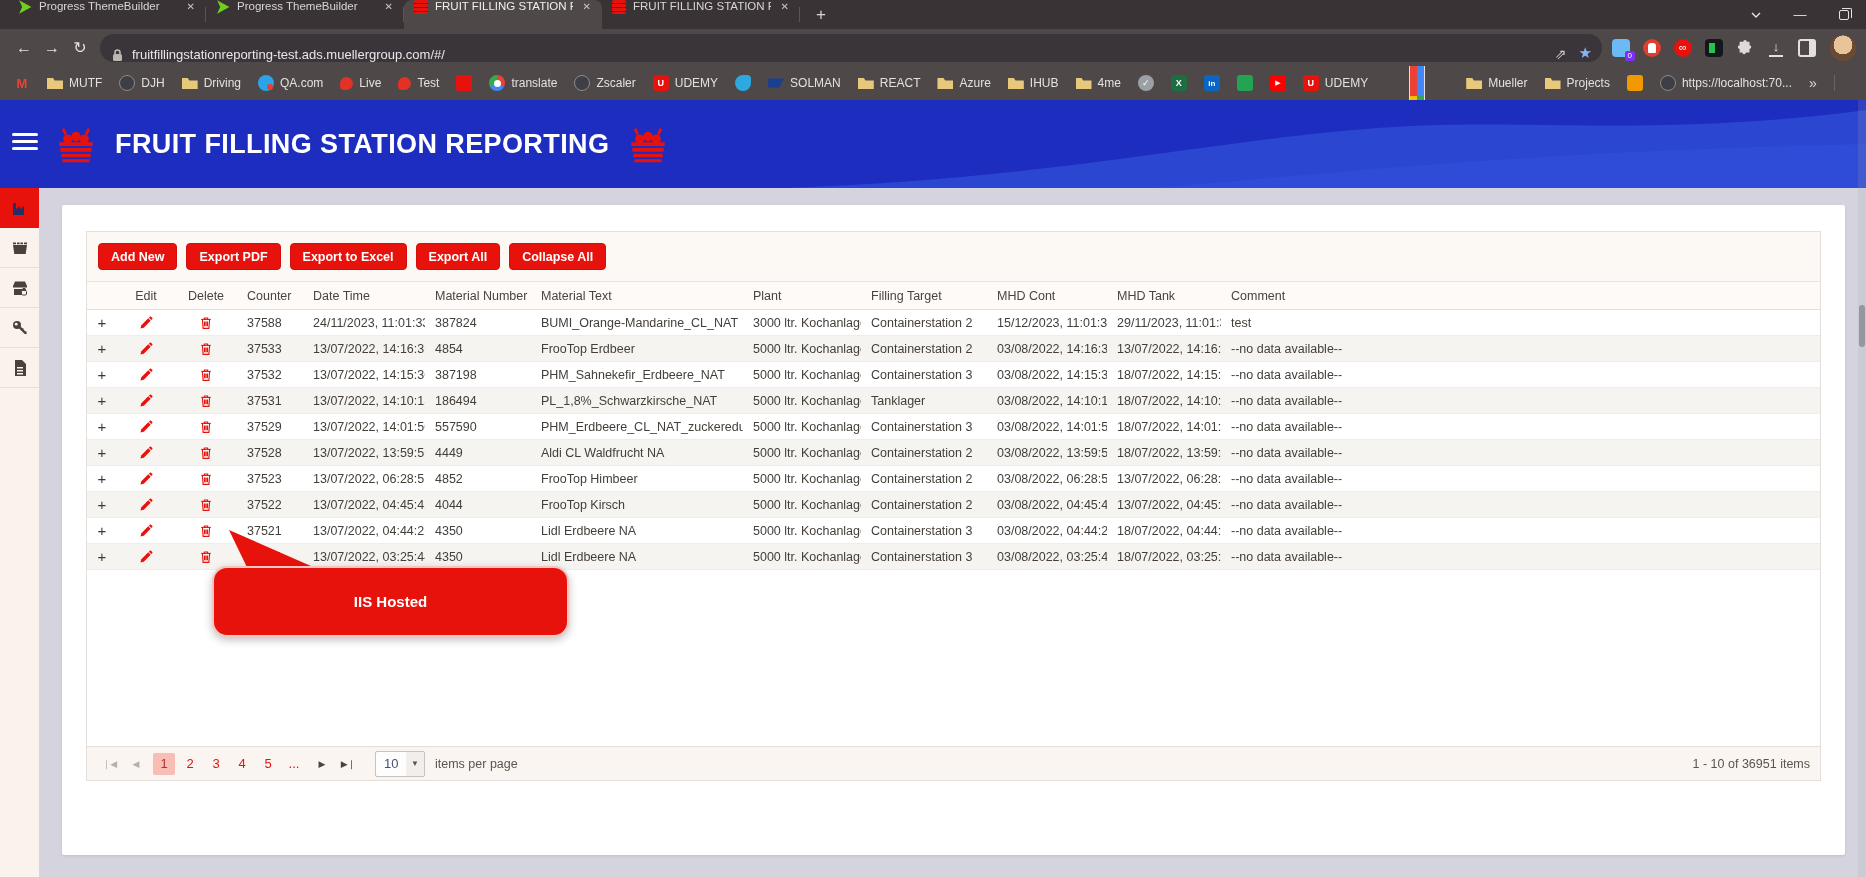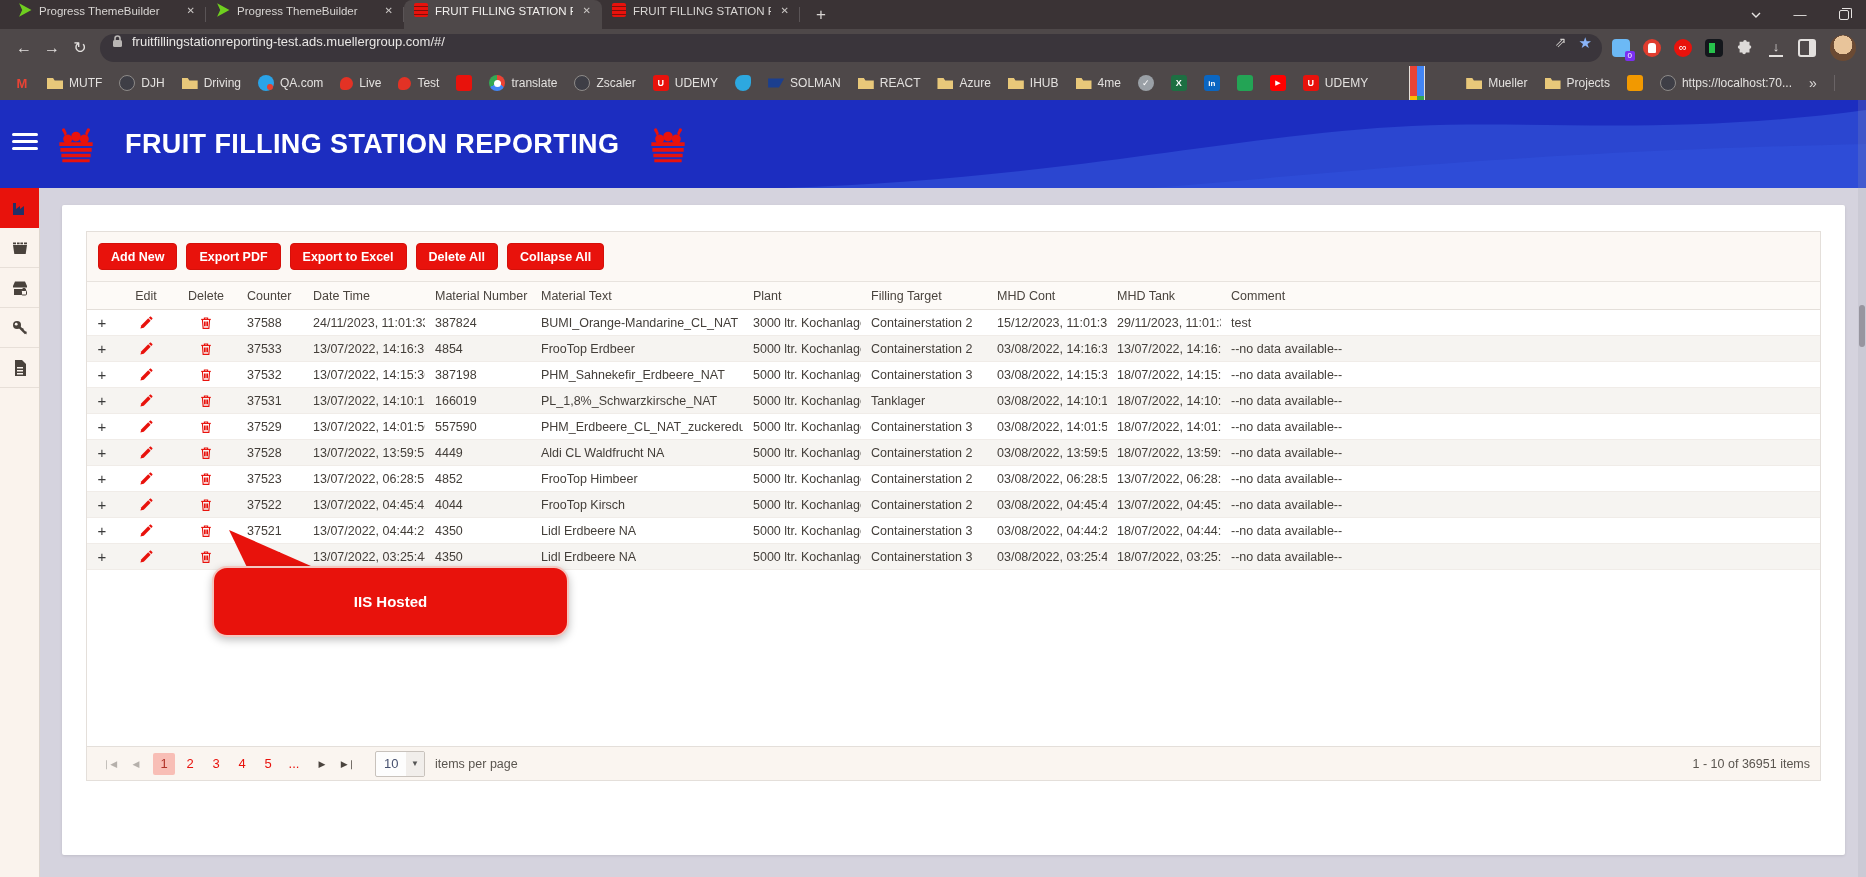--- a/index.html
+++ b/index.html
@@ -2,39 +2,39 @@
 <html><head>
 <meta charset="utf-8">
 <style>
   * { box-sizing: border-box; margin: 0; padding: 0; }
   html,body { background:#2a2628; font-family:"Liberation Sans", sans-serif; }
   .stage { position:relative; width:1866px; height:877px; overflow:hidden; background:#d5d3de; }
 
   
   .tabstrip { position:absolute; left:0; top:0; width:100%; height:29px; background:#3a3335; display:flex; align-items:flex-end; }
   .tabs { display:flex; align-items:flex-end; padding-left:8px; height:29px; }
-  .tab { width:198px; height:29px; display:flex; align-items:flex-end; gap:7px; padding:0 8px 12px 10px; color:#d8d5d3; font-size:11.5px; position:relative; cursor:default; }
+  .tab { width:198px; height:29px; display:flex; align-items:flex-start; gap:7px; padding:0 8px 12px 10px; color:#d8d5d3; font-size:11.5px; position:relative; cursor:default; }
   .tab:not(.active)::after { content:""; position:absolute; right:0; top:7px; height:15px; width:1px; background:#5a5456; }
   .tab.active { background:#4e4849; border-radius:8px 8px 0 0; color:#f2f0ee; }
   .tab.active::after { display:none; }
   .tab-title { flex:1; white-space:nowrap; overflow:hidden; }
   .tab-close { font-size:10px; color:#c9c6c4; padding:1px 3px; border-radius:50%; }
   .fav { width:14px; height:14px; flex:none; }
   .fav.progress { background:#6fcf1f; clip-path:polygon(8% 2%, 96% 50%, 8% 98%, 30% 50%); }
   .fav.fruit { background:repeating-linear-gradient(#e8120c 0 3px, #7d0f0b 3px 4px); border-radius:2px; }
   .newtab { color:#d8d5d3; font-size:17px; margin-left:8px; padding:0 8px 4px; }
   .wincontrols { position:absolute; right:0; top:0; height:29px; display:flex; align-items:center; }
   .winbtn { width:44px; height:29px; color:#e6e3e1; display:flex; align-items:center; justify-content:center; font-size:13px; }
   .winbtn .restore { width:10px; height:10px; border:1px solid #e6e3e1; border-radius:2px; position:relative; }
   .winbtn .restore::before { content:""; position:absolute; left:2px; top:-3px; width:9px; height:9px; border-top:1px solid #e6e3e1; border-right:1px solid #e6e3e1; border-radius:0 2px 0 0; }
   .winbtn svg { width:12px; height:12px; }
 
   .toolbar { position:absolute; left:0; top:29px; width:100%; height:37px; background:#4e4849; display:flex; align-items:center; padding:0 10px; }
   .navbtn { color:#e3e0de; font-size:16px; width:28px; text-align:center; }
-  .omnibox { flex:1; height:28px; margin:0 10px 0 6px; background:#3a353b; border-radius:14px; display:flex; align-items:flex-start; padding:0 10px 0 12px; }
+  .omnibox { flex:1; height:28px; margin:0 10px 0 6px; background:#3a353b; border-radius:14px; display:flex; align-items:flex-end; padding:0 10px 0 12px; }
   .omnibox .lock { width:11px; height:14px; flex:none; margin-right:9px; }
   .url { flex:1; color:#e9e7e5; font-size:13px; white-space:nowrap; overflow:hidden; }
   .boxicon { color:#cfccca; font-size:14px; margin-left:12px; }
   .star { color:#8ab4f8; font-size:15px; }
   .exts { display:flex; align-items:center; gap:13px; margin-right:4px; }
   .ext { width:18px; height:18px; position:relative; display:inline-block; }
   .ext .badge { position:absolute; right:-5px; bottom:-4px; background:#7b2ff2; color:#fff; font-size:8px; line-height:10px; padding:0 3px; border-radius:2px; }
   .ext.ghost { background:#6cb9f5; border-radius:4px; }
   .ext.hand { background:#e03d2f; border-radius:50%; }
   .ext.hand::after { content:""; position:absolute; left:5px; top:4px; width:8px; height:10px; background:#fff; border-radius:3px 3px 1px 1px; }
@@ -77,21 +77,21 @@
   .bi.youtube::after { content:"▶"; }
   .bi.grid { background:conic-gradient(#4285f4 0 25%, #34a853 25% 50%, #fbbc04 50% 75%, #ea4335 75%); }
   .bi.orange { background:#f29900; }
   .bm.chevrons { font-size:14px; color:#dcdad8; }
 
   
   .appheader { position:absolute; left:0; top:100px; width:100%; height:88px; background:#1c2dc0; overflow:hidden; }
   .wave { position:absolute; right:0; top:0; width:58%; height:100%; }
   .hamburger { position:absolute; left:12px; top:33px; width:26px; display:flex; flex-direction:column; gap:4px; }
   .hamburger i { height:3px; background:#fff; border-radius:2px; }
-  .brand { position:absolute; left:56px; top:0; height:88px; display:flex; align-items:center; gap:29px; }
+  .brand { position:absolute; left:56px; top:0; height:88px; display:flex; align-items:center; gap:19px; }
   .basket { width:40px; height:38px; }
   .apptitle { color:#fff; font-size:27px; font-weight:700; letter-spacing:.4px; white-space:nowrap; }
 
   
   .sidebar { position:absolute; left:0; top:188px; width:40px; bottom:0; background:#faf3ed; border-right:1px solid #ddd6cf; }
   .sideitem { height:40px; display:flex; align-items:center; justify-content:center; border-bottom:1px solid #e7dfd8; color:#49423c; }
   .sideitem svg { width:20px; height:20px; fill:currentColor; }
   .sideitem.active { background:#e8120c; color:#233067; border-bottom:none; }
 
   .card { position:absolute; left:62px; top:205px; width:1783px; height:650px; background:#fff; border-radius:2px; box-shadow:0 1px 3px rgba(0,0,0,.10); }
@@ -396,21 +396,21 @@
         </svg>
     </div>
   </div>
 
   <div class="card">
     <div class="grid">
       <div class="gridtoolbar">
           <button class="rbtn">Add New</button>
           <button class="rbtn">Export PDF</button>
           <button class="rbtn">Export to Excel</button>
-          <button class="rbtn">Delete All</button>
+          <button class="rbtn">Export All</button>
           <button class="rbtn">Collapse All</button>
         </div>
       <div class="thead">
           <div class="th c-exp"></div>
           <div class="th c-edit center">Edit</div>
           <div class="th c-del center">Delete</div>
           <div class="th c-counter">Counter</div>
           <div class="th c-dt">Date Time</div>
           <div class="th c-mn">Material Number</div>
           <div class="th c-mt">Material Text</div>
@@ -518,21 +518,21 @@
     <div class="td c-del center">
       <svg class="icon-trash" viewBox="0 0 20 20" fill="none" stroke="#e8120c" stroke-width="1.4">
                 <path d="M4 5.5h12"></path>
                 <path d="M8 5.5V3.8h4v1.7"></path>
                 <path d="M5.5 5.5l.9 11.2h7.2l.9-11.2"></path>
                 <path d="M8.2 8.2v6M10 8.2v6M11.8 8.2v6"></path>
               </svg>
     </div>
     <div class="td c-counter">37531</div>
     <div class="td c-dt">13/07/2022, 14:10:13</div>
-    <div class="td c-mn">166019</div>
+    <div class="td c-mn">186494</div>
     <div class="td c-mt">PL_1,8%_Schwarzkirsche_NAT</div>
     <div class="td c-plant">5000 ltr. Kochanlage 2</div>
     <div class="td c-ft">Tanklager</div>
     <div class="td c-mc">03/08/2022, 14:10:13</div>
     <div class="td c-mk">18/07/2022, 14:10:13</div>
     <div class="td c-cm">--no data available--</div>
   </div>
           <div class="tr">
     <div class="td c-exp center">
               <span class="expander">+</span>

